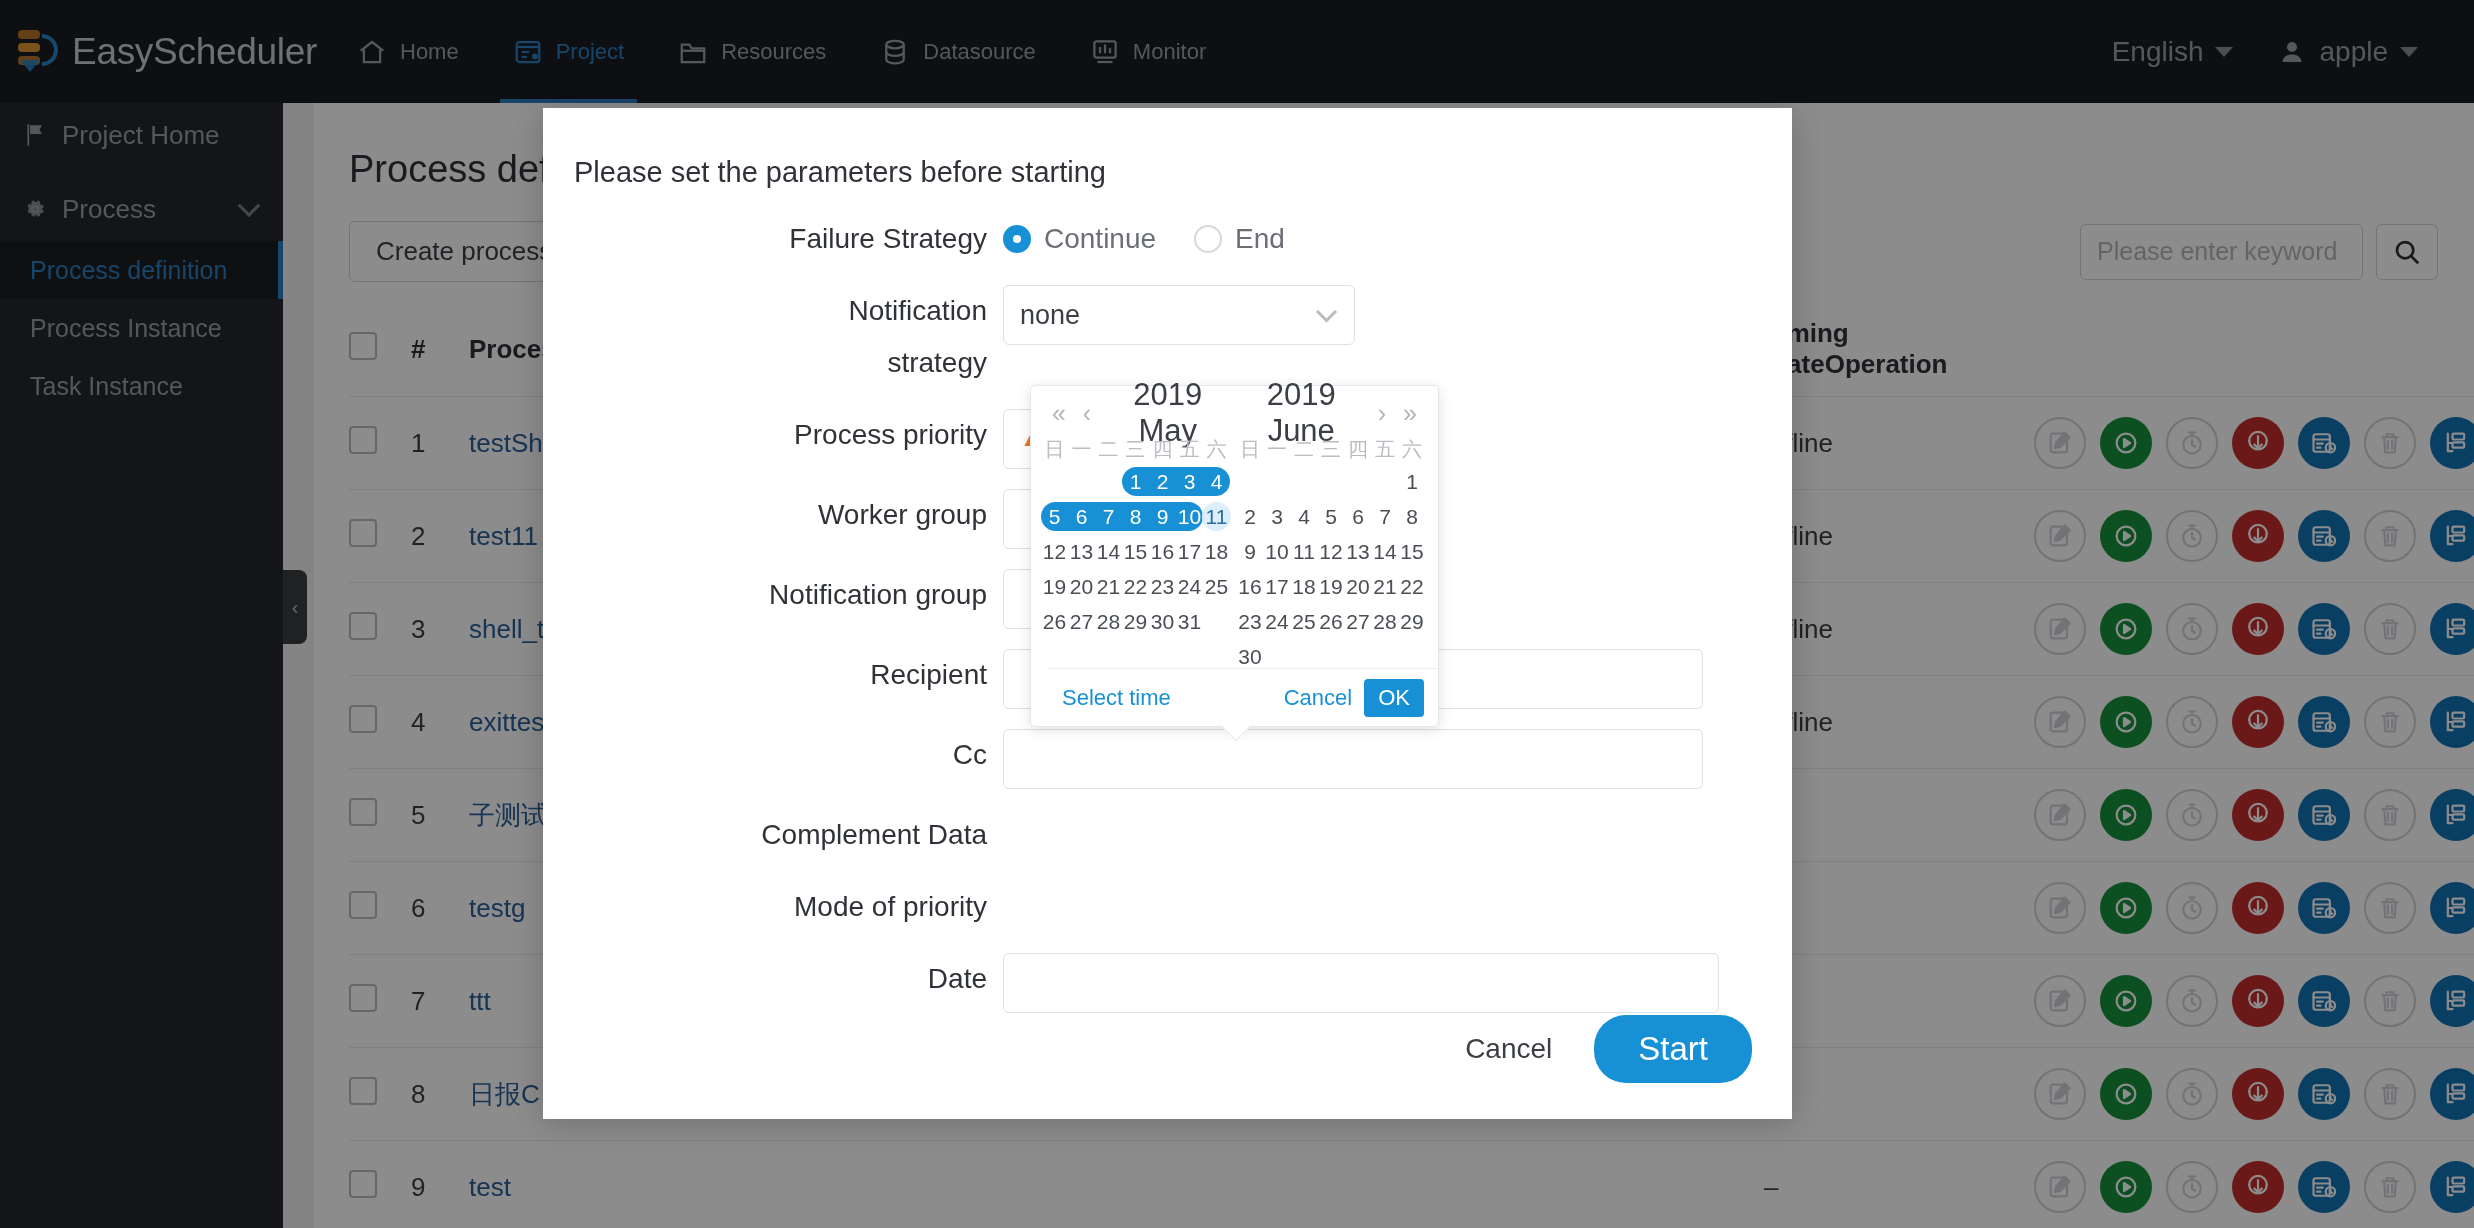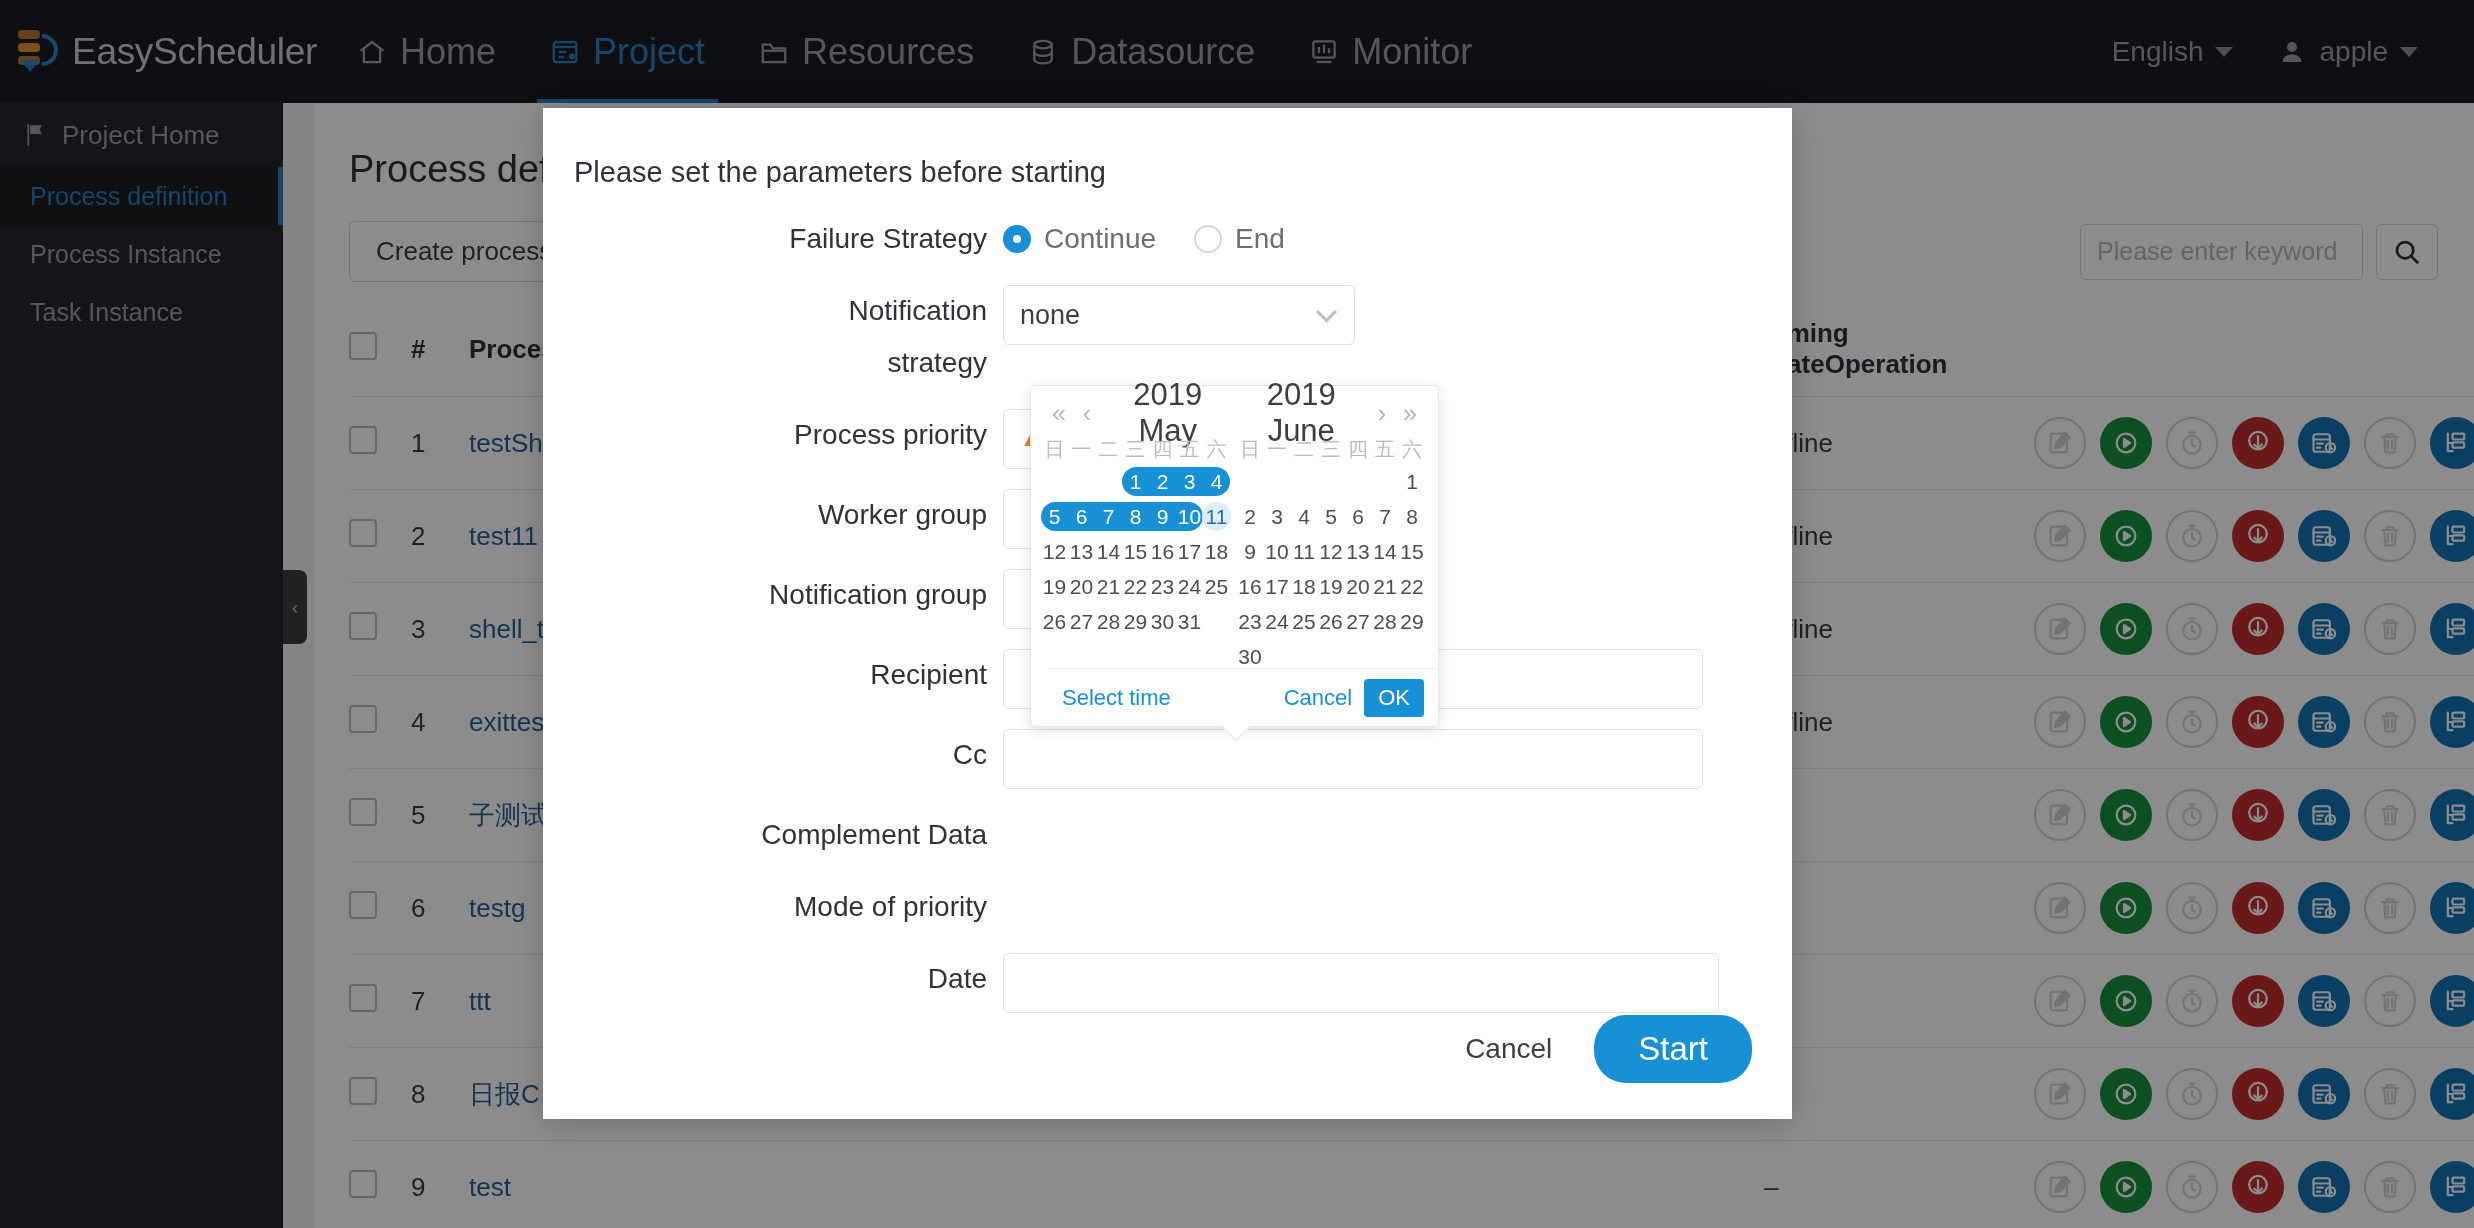--- a/index.html
+++ b/index.html
@@ -22,21 +22,21 @@
     z-index: 5;
   }
   .brand { display: flex; align-items: center; margin-left: 10px; width: 320px; }
   .brand-logo { width: 52px; height: 56px; position: relative; margin-right: 10px; flex: none; }
   .brand-name { color: #c9ccd1; font-size: 37px; letter-spacing: -0.3px; }
 
   .nav-items { display: flex; align-items: center; height: 103px; }
   .nav-item {
     display: flex; align-items: center; gap: 13px;
     height: 103px; padding: 0 27px;
-    color: #9b9fa6; font-size: 36px;
+    color: #9b9fa6; font-size: 22px;
     position: relative;
     cursor: pointer;
   }
   .nav-item.active { color: #2d7fc1; }
   .nav-item.active::after {
     content: ""; position: absolute; bottom: 0; left: 14px; right: 14px;
     height: 4px; background: #2d7fc1;
   }
   .nav-icon { width: 30px; height: 30px; display: block; }
 
@@ -907,20 +907,28 @@
     </div>
   </div>
 
   <div class="sidebar">
     <div class="side-item" style="padding-left:30px">
       <svg class="si-icon" viewBox="0 0 24 24" fill="#9b9fa6">
         <path d="M5 2h1.6v20H5z"></path>
           <path d="M7.5 3h11l-2.4 4 2.4 4h-11z"></path>
       </svg>
       <span>Project Home</span>
+    </div>
+    <div class="side-item group" style="padding-left:30px">
+      <svg class="si-icon" viewBox="0 0 24 24" fill="#9b9fa6">
+        <path d="M12 8.2a3.8 3.8 0 100 7.6 3.8 3.8 0 000-7.6zm0 5.9a2.1 2.1 0 110-4.2 2.1 2.1 0 010 4.2z"></path>
+        <path d="M20.2 13.5l-1.5-.5a6.9 6.9 0 000-2l1.5-.5-.9-2.6-1.5.5a7 7 0 00-1.4-1.4l.5-1.5L14.3 4l-.5 1.5a6.9 6.9 0 00-2 0L11.3 4 8.7 4.9l.5 1.5a7 7 0 00-1.4 1.4L6.3 7.3 5 9.6l1.2 1a6.9 6.9 0 000 2L5 13.6l1.3 2.3 1.5-.5a7 7 0 001.4 1.4l-.5 1.5 2.6.9.5-1.5a6.9 6.9 0 002 0l.5 1.5 2.6-.9-.5-1.5a7 7 0 001.4-1.4l1.5.5z" opacity=".85"></path>
+      </svg>
+      <span>Process</span>
+      <span class="chev-down"></span>
     </div>
     <div class="side-sub active">
       <span>Process definition</span>
     </div>
     <div class="side-sub">
       <span>Process Instance</span>
     </div>
     <div class="side-sub">
       <span>Task Instance</span>
     </div>

